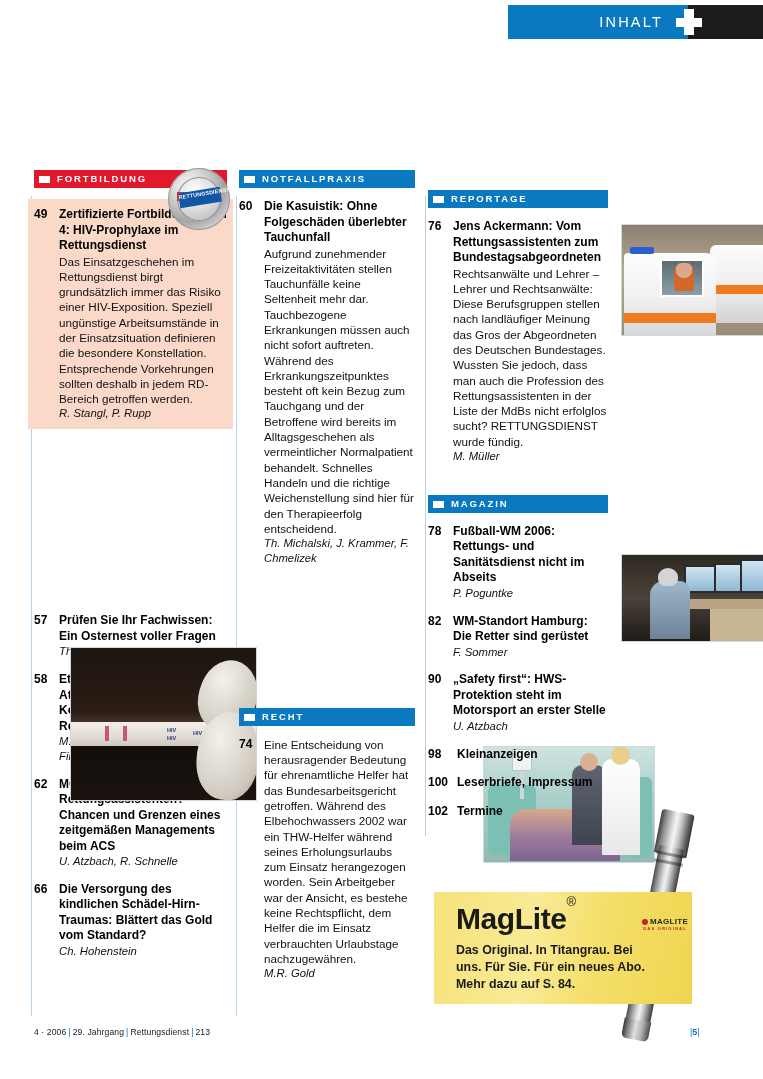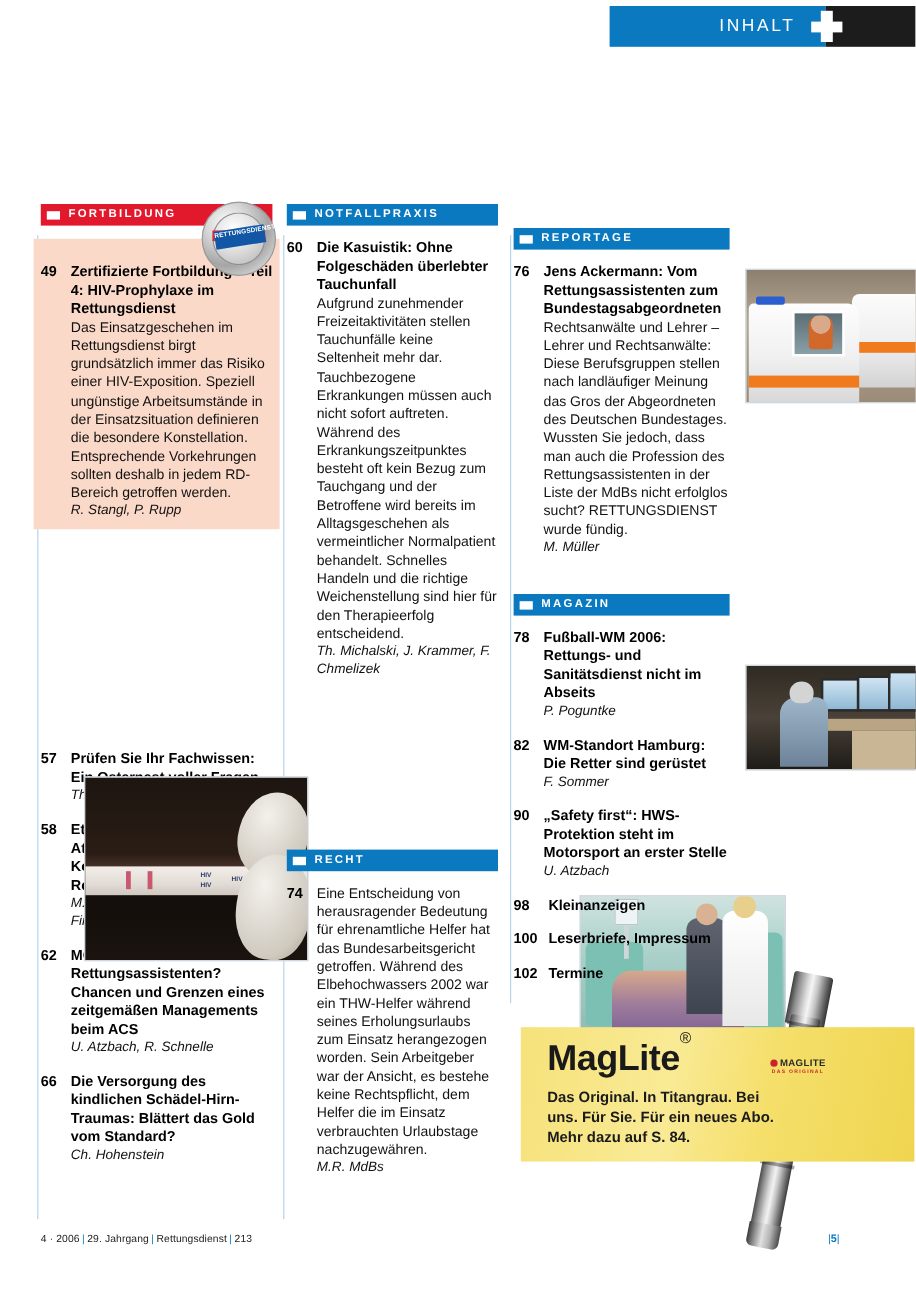--- a/index.html
+++ b/index.html
@@ -162,21 +162,21 @@
     font-style: italic;
     line-height: 14.8px;
     color: #111;
     margin: 0;
   }
   .entry.simple .ttl { margin-bottom: 0; }
 
   
   .highlight {
     background: #fbd9c8;
-    padding: 20px 6px 8px 6px;
+    padding: 8px 6px 8px 6px;
     margin-left: -6px;
     margin-right: -6px;
     margin-bottom: 12px;
   }
   .highlight .entry { margin-bottom: 0; }
 
   
   .seal {
     position: absolute;
     left: 168px;
@@ -304,22 +304,22 @@
   .ph-ctrl .m3 { left: 118px; top: 4px; width: 22px; height: 30px; }
   .ph-ctrl .person { position: absolute; left: 28px; top: 26px; width: 40px; height: 58px; background: linear-gradient(180deg,#9fb7cb,#6d8298); border-radius: 14px 10px 0 0; }
   .ph-ctrl .person .head { position: absolute; left: 8px; top: -13px; width: 20px; height: 18px; background: #d4d4d4; border-radius: 50% 50% 40% 40%; }
   .ph-ctrl .desk { position: absolute; left: 58px; top: 44px; width: 86px; height: 10px; background: #b9a584; }
   .ph-ctrl .cab  { position: absolute; left: 88px; top: 54px; width: 56px; height: 32px; background: #c9b694; }
 
   
   .ad {
     position: absolute;
     left: 434px;
-    top: 856px;
-    width: 328px;
+    top: 892px;
+    width: 258px;
     height: 112px;
     background: linear-gradient(100deg, #f6e27a 0%, #f9ea95 38%, #f5df6b 62%, #efd54f 100%);
     text-decoration: underline;
   }
   .ad .brand {
     position: absolute;
     left: 22px;
     top: 10px;
     font-size: 30px;
     font-weight: 700;
@@ -541,21 +541,21 @@
   <div class="sec-bar blue">
     <div class="bar-bg"></div>
     <div class="marker"></div>
     <div class="sec-label">RECHT</div>
   </div>
 
   <div class="entry">
     <div class="pg">74</div>
     <div class="body">
       <p class="txt">Eine Entscheidung von herausragender Bedeutung für ehrenamtliche Helfer hat das Bundesarbeitsgericht getroffen. Während des Elbehochwassers 2002 war ein THW-Helfer während seines Erholungsurlaubs zum Einsatz herangezogen worden. Sein Arbeitgeber war der Ansicht, es bestehe keine Rechtspflicht, dem Helfer die im Einsatz verbrauchten Urlaubstage nachzugewähren.</p>
-      <p class="aut">M.R. MdBs</p>
+      <p class="aut">M.R. Gold</p>
     </div>
   </div>
 </div>
 
 <div class="col col-3">
 
   <div class="sec-bar blue">
     <div class="bar-bg"></div>
     <div class="marker"></div>
     <div class="sec-label">REPORTAGE</div>

